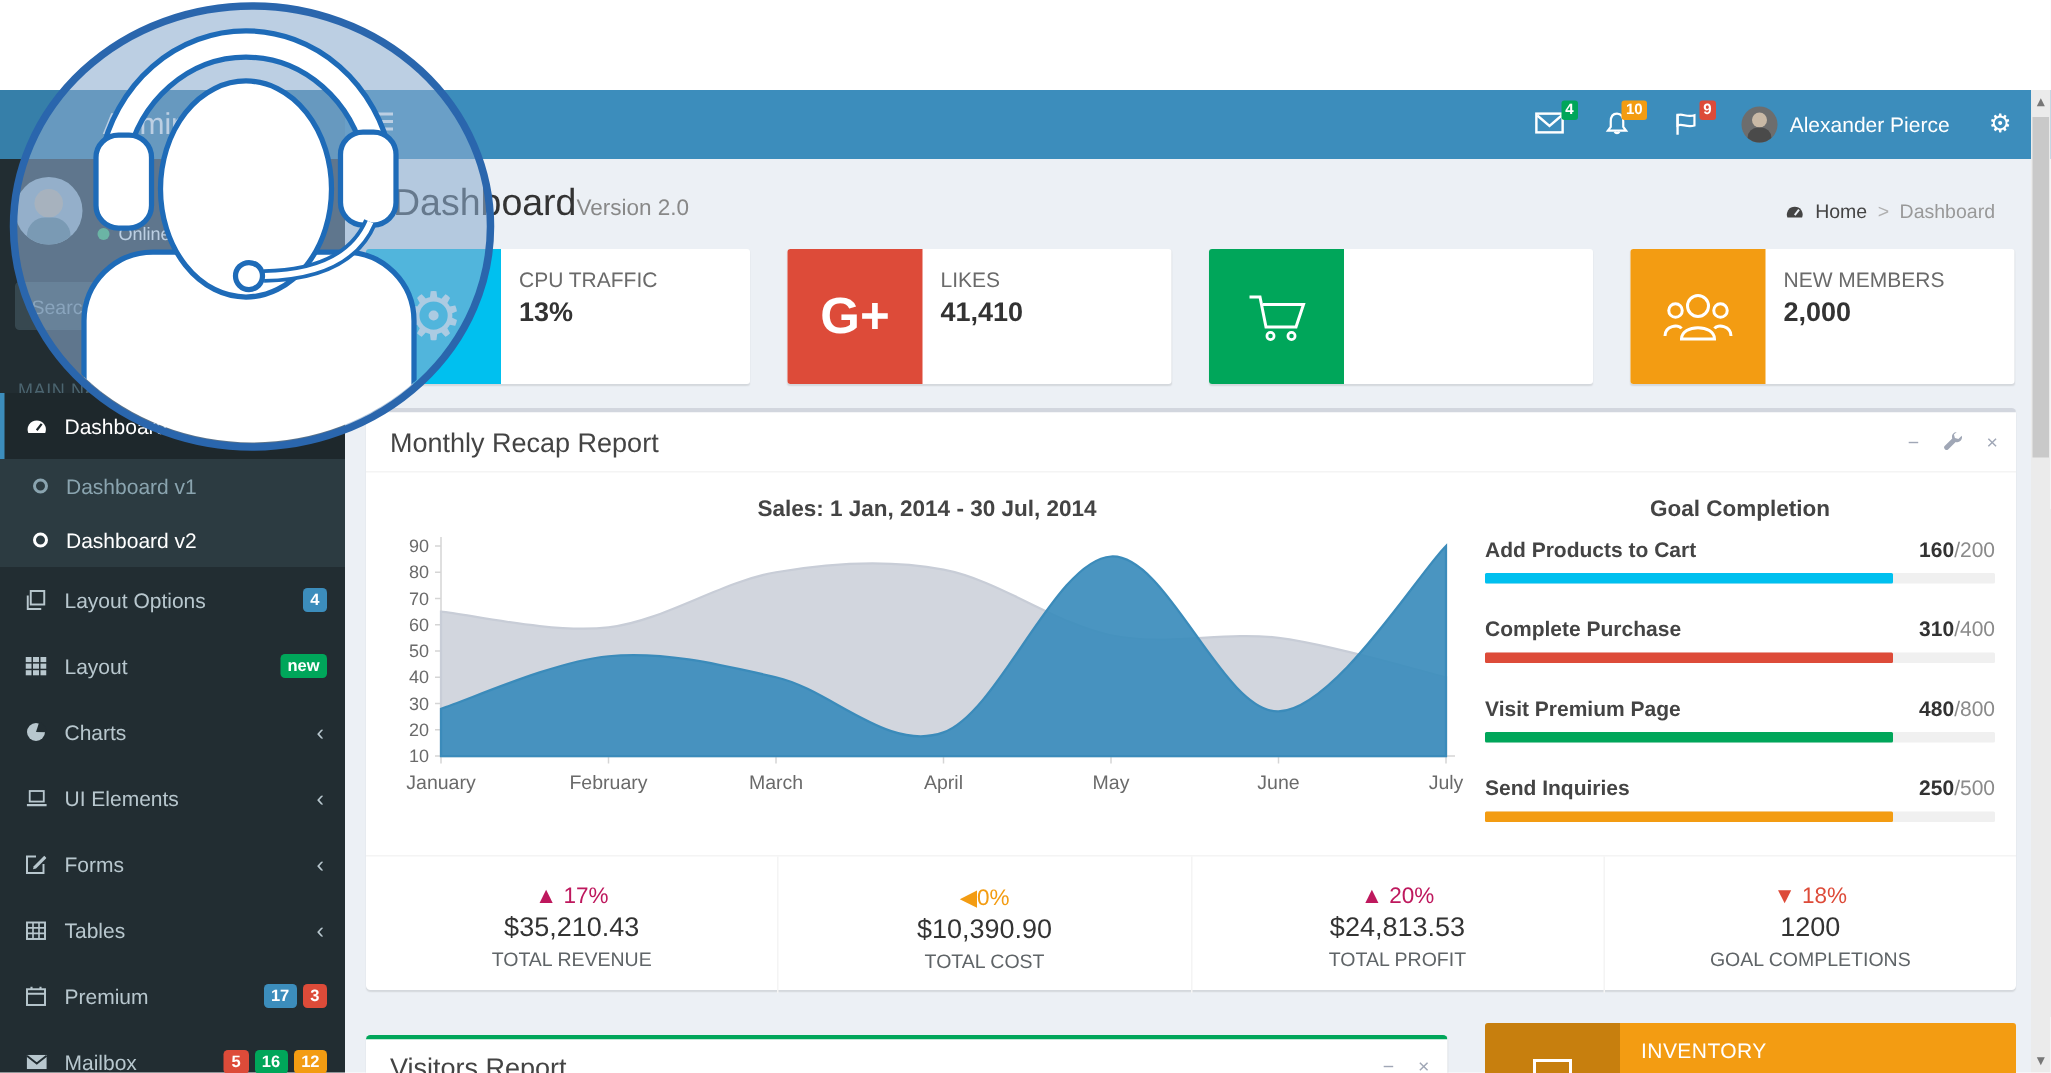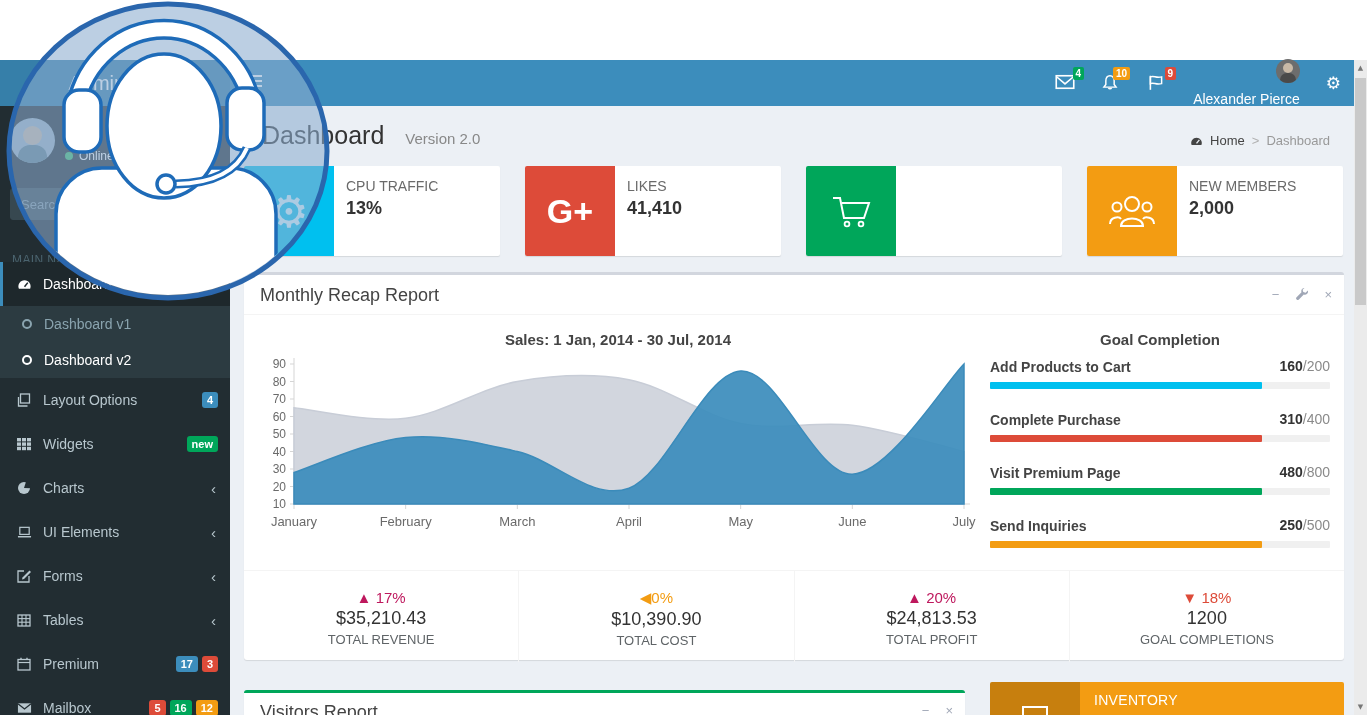--- a/index.html
+++ b/index.html
@@ -13,21 +13,21 @@
     font-size:20px; line-height:46px; text-align:center; font-weight:300; }
   #logo b { font-weight:700; }
   #hamburger { left:244px; top:15px; width:18px; height:14px; cursor:pointer; }
   #hamburger span { display:block; height:2px; background:#fff; margin-bottom:3px; }
   #nav-right { right:26px; top:0; height:46px; display:flex; align-items:center; gap:26px; color:#fff; }
   .nav-icon-wrap { position:relative; width:20px; height:20px; cursor:pointer; }
   .nav-badge { position:absolute; top:-6px; right:-9px; font-size:10px; font-weight:700;
     color:#fff; padding:1px 3px; border-radius:2px; line-height:11px; }
   .bg-green { background:#00a65a; } .bg-yellow { background:#f39c12; }
   .bg-red { background:#dd4b39; } .bg-blue { background:#3c8dbc; }
-  #nav-user { display:flex; align-items:flex-end; gap:8px; cursor:pointer;flex-direction:column; }
+  #nav-user { display:flex; align-items:center; gap:8px; cursor:pointer; }
   #nav-avatar { width:24px; height:24px; border-radius:50%; background:#6d6d6d; overflow:hidden; position:relative; }
   #nav-avatar:before { content:""; position:absolute; left:7px; top:4px; width:10px; height:10px; border-radius:50%; background:#c9b9a6; }
   #nav-avatar:after { content:""; position:absolute; left:4px; top:14px; width:16px; height:12px; border-radius:7px 7px 0 0; background:#4a4a4a; }
   #nav-user-name { font-size:14px; }
   #nav-gears { font-family:"DejaVu Sans",sans-serif; font-size:17px; cursor:pointer; }
 
   
   #sidebar { left:0; top:106px; width:230px; height:609px; background:#222d32; z-index:1; }
   #user-panel { left:10px; top:12px; width:210px; height:50px; display:flex; gap:10px; }
   #side-avatar { width:45px; height:45px; border-radius:50%; background:#9fb4c4; overflow:hidden; position:relative; flex:0 0 45px; }
@@ -52,21 +52,21 @@
   .s-badge { font-size:11px; font-weight:700; color:#fff; padding:2px 5px; border-radius:3px; line-height:12px; }
   #submenu { position:absolute; left:0; top:200px; width:230px; height:72px; background:#2c3b41; }
   .submenu-item { position:absolute; left:0; width:230px; height:36px; display:flex; align-items:center;
     padding-left:22px; gap:12px; font-size:14px; color:#8aa4af; cursor:pointer; }
   .submenu-item.active { color:#fff; }
   .ring { width:10px; height:10px; border-radius:50%; border:2px solid currentColor; }
 
   
   #content { left:230px; top:106px; width:1124px; height:609px; background:#ecf0f5; }
   #page-title { left:32px; top:15px; color:#333; font-size:25px; font-weight:400; }
-  #page-subtitle { font-size:15px; color:#888; font-weight:400; margin-left:21px; }
+  #page-subtitle { font-size:15px; color:#888; font-weight:400; margin-left:0; }
   #breadcrumb { right:24px; top:27px; font-size:13px; color:#444; display:flex; gap:7px; align-items:center; }
   #breadcrumb .sep { color:#b0b0b0; } #breadcrumb .current { color:#999; }
 
   
   .info-box { position:absolute; top:60px; width:256px; height:90px; background:#fff;
     box-shadow:0 1px 1px rgba(0,0,0,.1); border-radius:2px; display:flex; }
   .ib-icon { width:90px; height:90px; display:flex; align-items:center; justify-content:center;
     border-radius:2px 0 0 2px; color:#fff; }
   .ib-content { padding:12px 10px 0 12px; }
   .ib-text { display:block; font-size:14px; color:#6a6a6a; text-transform:uppercase; }
@@ -217,21 +217,21 @@
             <rect x="10" y="1" width="4" height="3.4"></rect>
             <rect x="0" y="5.4" width="4" height="3.4"></rect>
             <rect x="5" y="5.4" width="4" height="3.4"></rect>
             <rect x="10" y="5.4" width="4" height="3.4"></rect>
             <rect x="0" y="9.8" width="4" height="3.4"></rect>
             <rect x="5" y="9.8" width="4" height="3.4"></rect>
             <rect x="10" y="9.8" width="4" height="3.4"></rect>
           </g>
         </svg>
       </span>
-    <span>Widgets</span>
+    <span>Layout</span>
     <span class="menu-badges">
         <span class="s-badge bg-green">new</span>
       </span>
   </div>
   <div class="menu-item" style="top:360px">
     <span class="mi-icon">
         <svg width="14" height="14" viewBox="0 0 14 14">
           <circle cx="7" cy="7" r="6" fill="#b8c7ce"></circle>
           <path d="M7 7 L7 0 A7 7 0 0 1 13.8 5 Z" fill="#222d32" transform="rotate(18 7 7)"></path>
         </svg>

